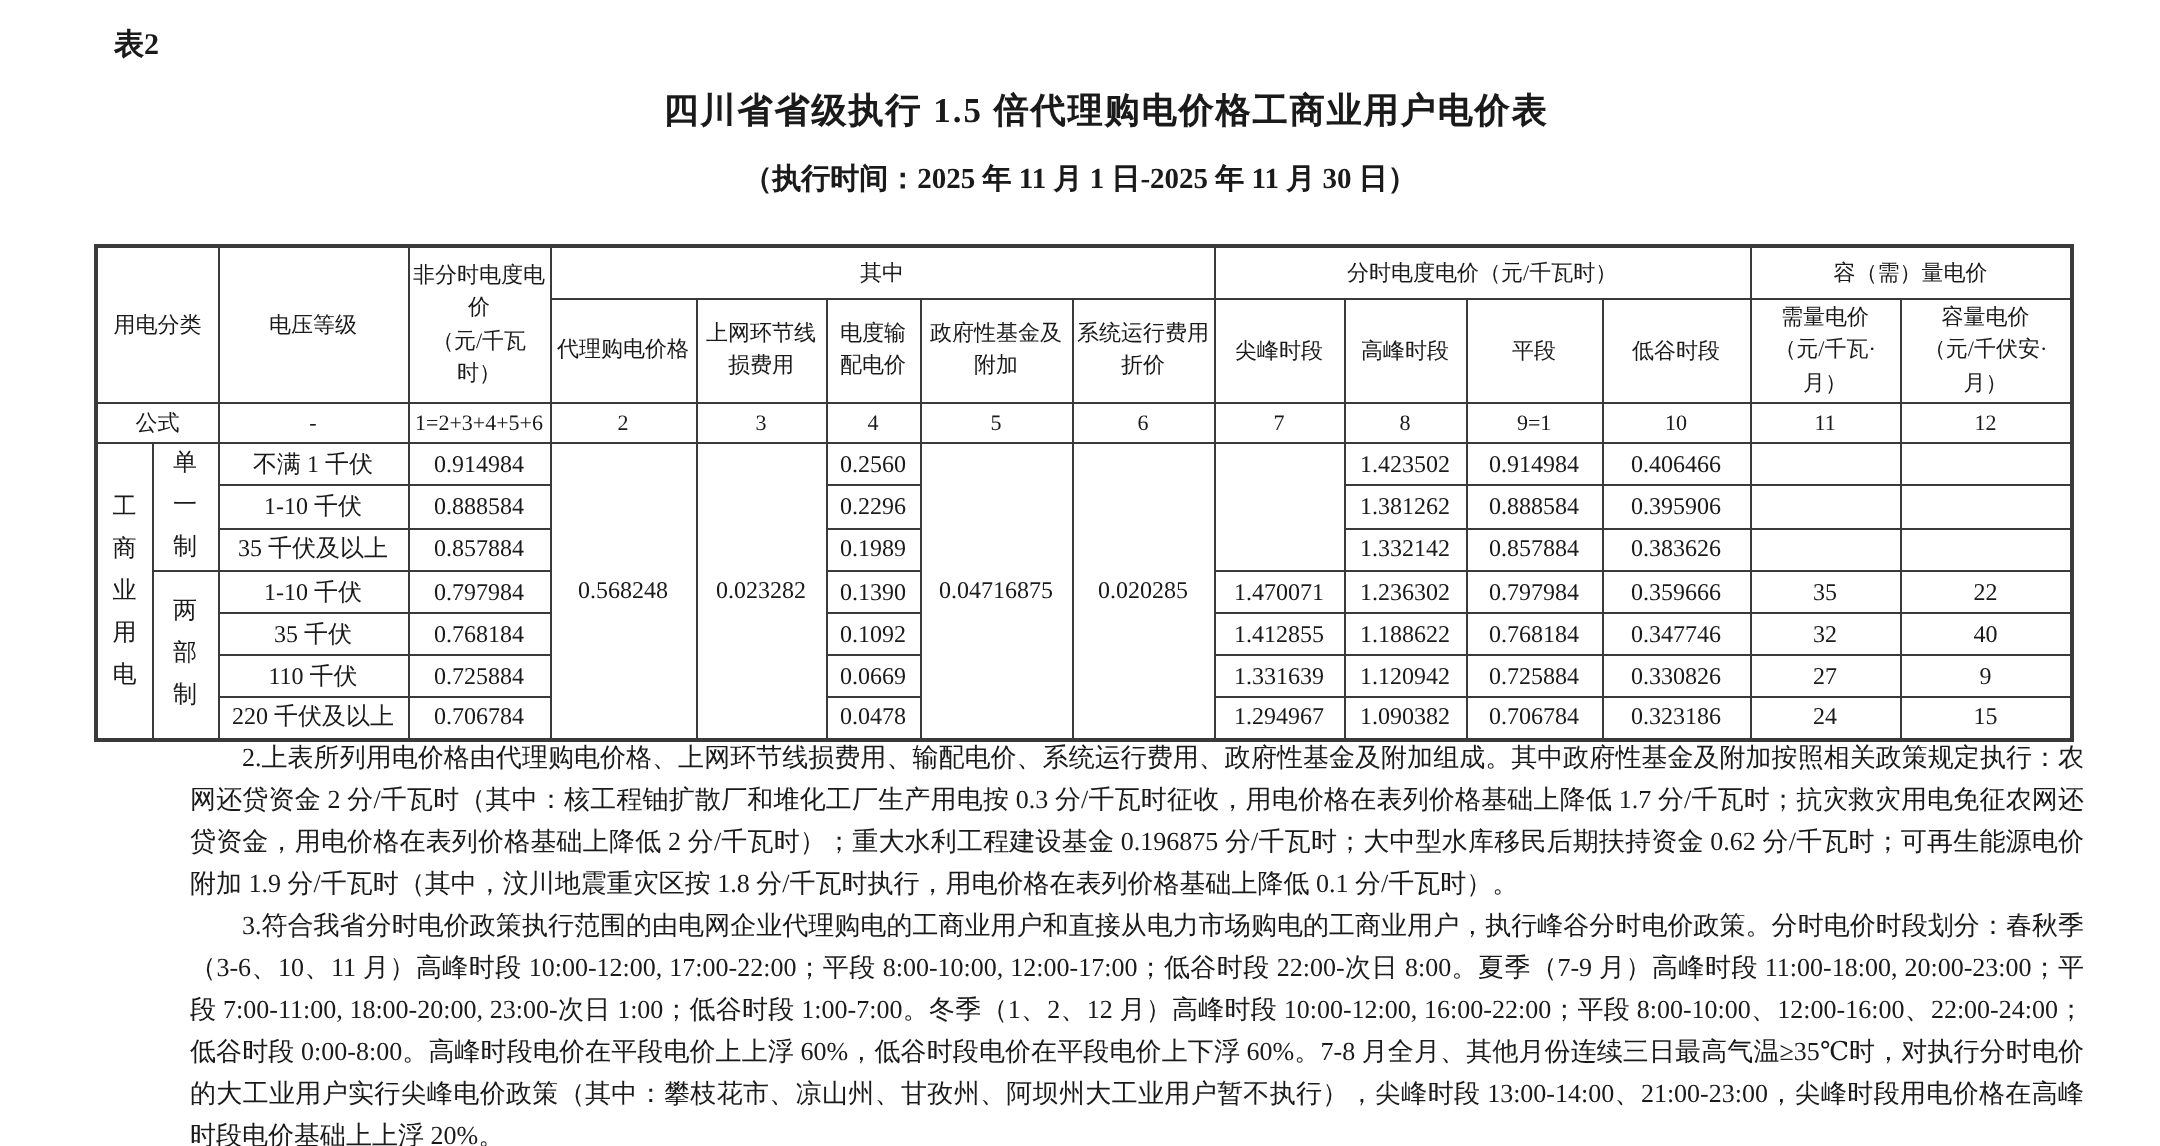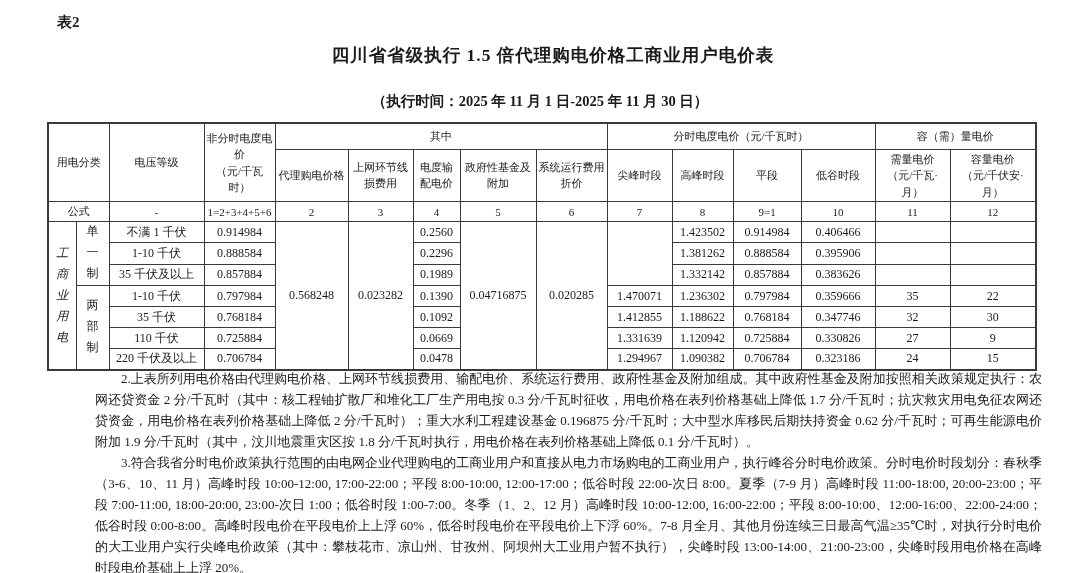--- a/index.html
+++ b/index.html
@@ -15,21 +15,21 @@
   .table-label {
     position: absolute; top: 13px; left: 57px;
     font-size: 15px; font-weight: bold; font-family: Liberation Serif, serif;
   }
   .title {
     position: absolute; top: 43px; left: 0; width: 1080px;
     text-align: center;
     font-size: 17.5px; font-weight: bold; letter-spacing: 1px; padding-left: 26px;
   }
   .subtitle {
-    position: absolute; top: 92px; left: 0; width: 1080px;
+    position: absolute; top: 80px; left: 0; width: 1080px;
     text-align: center;
     font-size: 14.5px; font-weight: bold;
   }
   table.price-table {
     position: absolute; top: 122px; left: 47px;
     width: 988px;
     border-collapse: collapse;
     table-layout: fixed;
     border: 2px solid #3a3a3a;
   }
@@ -44,21 +44,21 @@
   tr.hA td { height: 26px; font-size: 11px; }
   tr.hB td { height: 46px; font-size: 11px; }
   tr.formula td { height: 20px; font-size: 11px; }
   tr.data td { height: 21px; font-size: 12px; }
   .hwrap { line-height: 1.5; }
   .vcell {
     word-break: break-all;
     line-height: 1.75;
     font-size: 12px;
   }
-  td.c-group { padding: 0 7px; font-style: italic; }
+  td.c-group { padding: 0 7px; }
   td.c-sub   { padding: 0 10px; font-family: Liberation Mono, monospace; }
   .notes {
     position: absolute; top: 368px; left: 47px;
     width: 995px;
     font-size: 13px;
     line-height: 21px;
     text-align: justify;
   }
   .notes p.ind { text-indent: 2em; margin-left: 48px; }
 </style>
@@ -198,21 +198,21 @@
       </tr>
       <tr class="data">
         <td>35 千伏</td>
         <td>0.768184</td>
         <td>0.1092</td>
         <td>1.412855</td>
         <td>1.188622</td>
         <td>0.768184</td>
         <td>0.347746</td>
         <td>32</td>
-        <td>30</td>
+        <td>40</td>
       </tr>
       <tr class="data">
         <td>110 千伏</td>
         <td>0.725884</td>
         <td>0.0669</td>
         <td>1.331639</td>
         <td>1.120942</td>
         <td>0.725884</td>
         <td>0.330826</td>
         <td>27</td>

